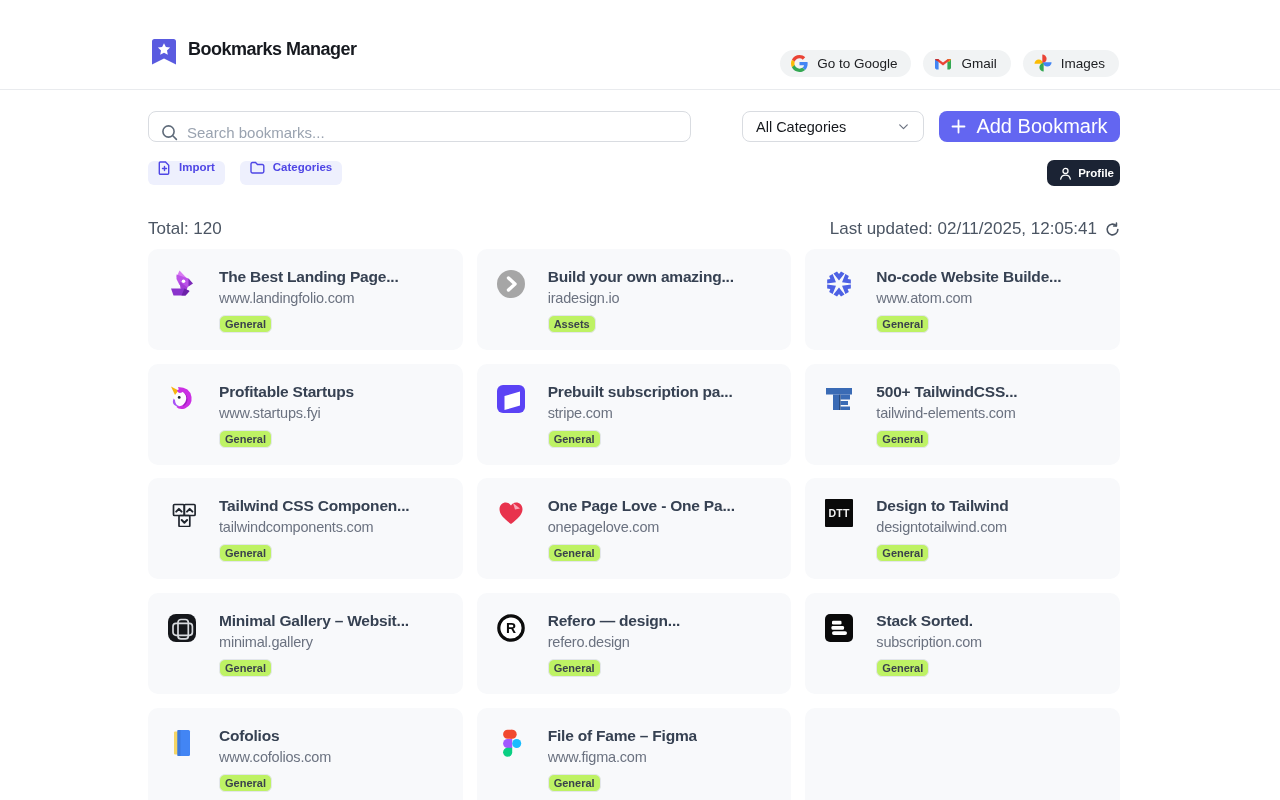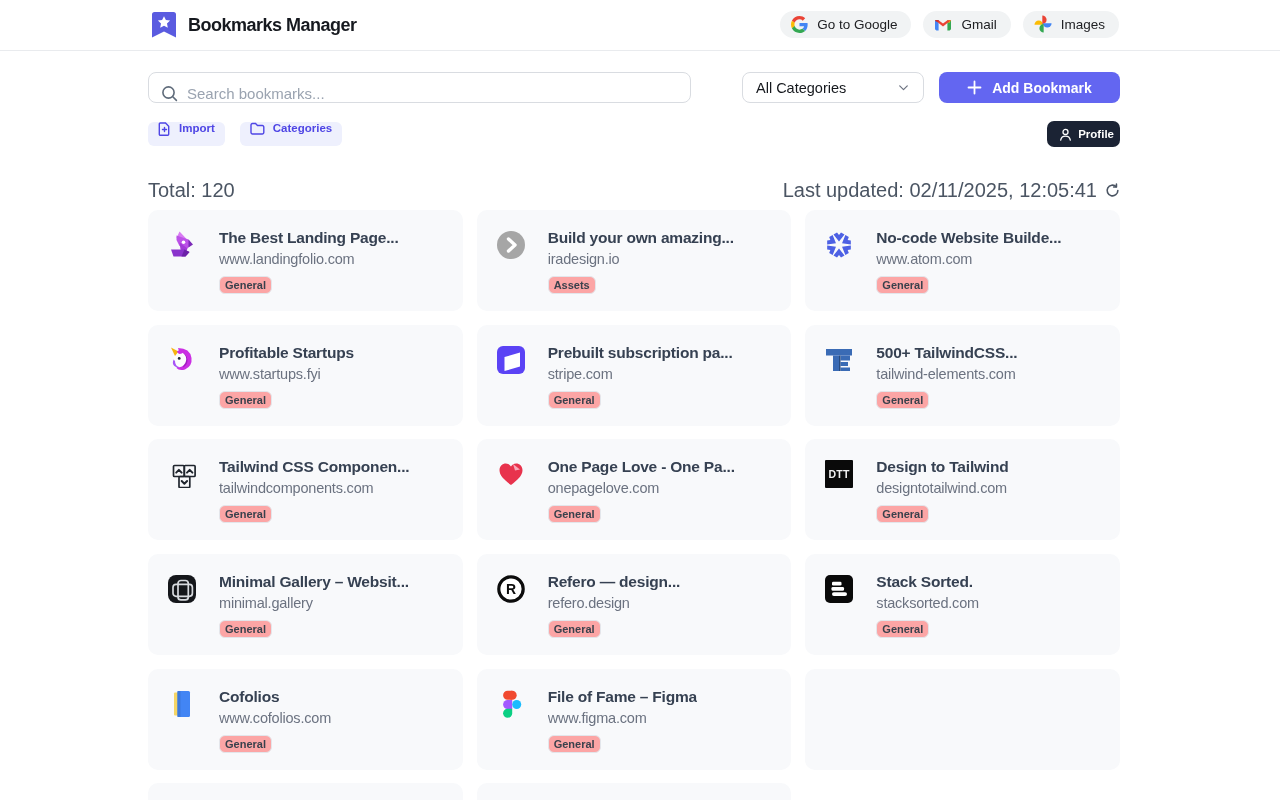--- a/index.html
+++ b/index.html
@@ -2,42 +2,42 @@
 <html><head>
 <meta charset="utf-8">
 <style>
 * { box-sizing: border-box; }
 html, body { margin:0; padding:0; }
 body {
   width:1280px; height:800px; overflow:hidden; background:#fff;
   font-family:"Liberation Sans", sans-serif;
   -webkit-font-smoothing: antialiased;
 }
-.header { height:51px; border-bottom:1px solid #e9ebee; display:flex; align-items:center; background:#fff; }
+.header { height:51px; border-bottom:1px solid #e9ebee; display:flex; background:#fff;margin-top:39px; }
 .logo { margin-left:152px; width:24px; height:26px; }
 .h-title { font-size:18px; font-weight:700; color:#16191f; margin-left:12px; letter-spacing:-0.5px; }
 .hbtns { margin-left:auto; margin-right:161px; display:flex; gap:12px; align-self:flex-start; margin-top:10.5px; }
 .hbtn { display:flex; align-items:center; gap:9px; background:#f1f3f4; border-radius:14px; height:27px; padding:0 14px 0 11px; font-size:13.5px; color:#202124; }
 .main { margin-left:148px; width:972px; }
 .row1 { margin-top:21px; display:flex; gap:15px; height:31px; }
 .search { flex:1; border:1px solid #d9dce1; border-radius:8px; display:flex; align-items:flex-end; padding:0 12px; gap:9px; color:#9aa3b0; font-size:15px; background:#fff; }
 .select { width:182px; border:1px solid #d9dce1; border-radius:8px; display:flex; align-items:center; justify-content:space-between; padding:0 13px; font-size:14.5px; color:#15181d; background:#fff;margin-left:36px; }
-.addbtn { width:181px; background:#6366f1; border-radius:8px; color:#fff; display:flex; align-items:center; justify-content:center; gap:10px; font-size:14px; font-weight:700; }
+.addbtn { width:181px; background:#6366f1; border-radius:8px; color:#fff; display:flex; align-items:center; justify-content:center; gap:10px; font-size:20px; font-weight:400; }
 .row2 { margin-top:18px; display:flex; align-items:center; gap:15px; height:26px; }
 .pill { height:24px; background:#eef0fd; color:#4f46e5; border-radius:6px; font-size:11.5px; font-weight:700; display:flex; gap:8px; padding:0 10px; }
 .profile { margin-left:auto; height:26px; background:#1b2334; border-radius:7px; color:#fff; font-size:11.5px; font-weight:700; display:flex; align-items:center; gap:6px; padding:0 6px 0 12px; }
-.meta { margin-top:34px; display:flex; justify-content:space-between; align-items:center; font-size:20px; color:#4b5563; height:18px; }
+.meta { margin-top:34px; display:flex; justify-content:space-between; align-items:center; font-size:17px; color:#4b5563; height:18px; }
 .meta-r { display:flex; align-items:center; gap:8px; }
 .grid { margin-top:11px; display:grid; grid-template-columns:repeat(3,1fr); column-gap:14px; row-gap:13.7px; grid-auto-rows:101px; }
 .card { background:#f8f9fb; border-radius:10px; padding:21px 18px 0 20px; display:flex; gap:23px; overflow:hidden; }
 .cicon { width:28px; height:28px; flex:none; }
 .tcol { min-width:0; margin-top:-4px; }
 .title { font-size:15.5px; font-weight:700; color:#364152; line-height:21px; letter-spacing:-0.2px; white-space:nowrap; overflow:hidden; }
 .url { font-size:14.5px; color:#6b7280; line-height:18px; margin-top:2px; letter-spacing:-0.2px; white-space:nowrap; overflow:hidden; }
-.chip { display:inline-block; margin-top:8px; font-size:11px; font-weight:700; color:#3a414c; background:#fca5a5; border:1px solid #e3e6eb; border-radius:6px; padding:0 5px; line-height:16px; height:18px; }
+.chip { display:inline-block; margin-top:8px; font-size:11px; font-weight:700; color:#3a414c; background:#bef264; border:1px solid #e3e6eb; border-radius:6px; padding:0 5px; line-height:16px; height:18px; }
 </style>
 </head>
 <body>
 
 <div class="header">
   <svg class="logo" viewBox="0 0 24 26">
     <path d="M2.5 0 H21.5 Q24 0 24 2.5 V25.5 L12 19.6 L0 25.5 V2.5 Q0 0 2.5 0 Z" fill="#5a5be0"></path>
     <path d="M12 4.2 L13.9 8 L18.1 8.6 L15 11.5 L15.8 15.7 L12 13.7 L8.2 15.7 L9 11.5 L5.9 8.6 L10.1 8 Z" fill="#fff"></path>
   </svg>
   <div class="h-title">Bookmarks Manager</div>
@@ -288,21 +288,21 @@
 
     <div class="card">
       <svg class="cicon" viewBox="0 0 28 28">
         <rect width="28" height="28" rx="5" fill="#0a0a0a"></rect>
         <rect x="7" y="6.8" width="9.5" height="3.8" rx="1.3" fill="#fff"></rect>
         <rect x="6.5" y="12" width="12.5" height="3.8" rx="1.3" fill="#fff"></rect>
         <rect x="7" y="17.2" width="15" height="3.8" rx="1.9" fill="#fff"></rect>
       </svg>
       <div class="tcol">
         <div class="title">Stack Sorted.</div>
-        <div class="url">stacksorted.com</div>
+        <div class="url">subscription.com</div>
         <span class="chip">General</span>
       </div>
     </div>
     <div class="card">
       <svg class="cicon" viewBox="0 0 28 28">
         <rect x="6" y="2.5" width="7" height="23" rx="1" fill="#f5d565"></rect>
         <rect x="9.5" y="1" width="12.5" height="26" rx="1.5" fill="#4285f4"></rect>
         <rect x="9.5" y="1" width="3" height="26" fill="#3b78dc"></rect>
       </svg>
       <div class="tcol">

